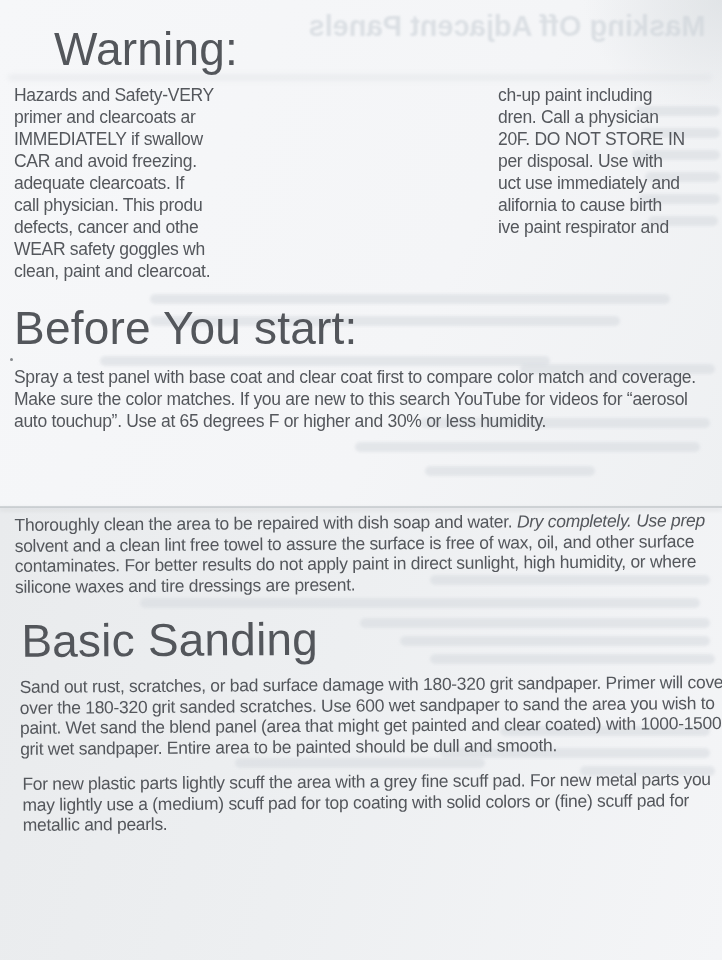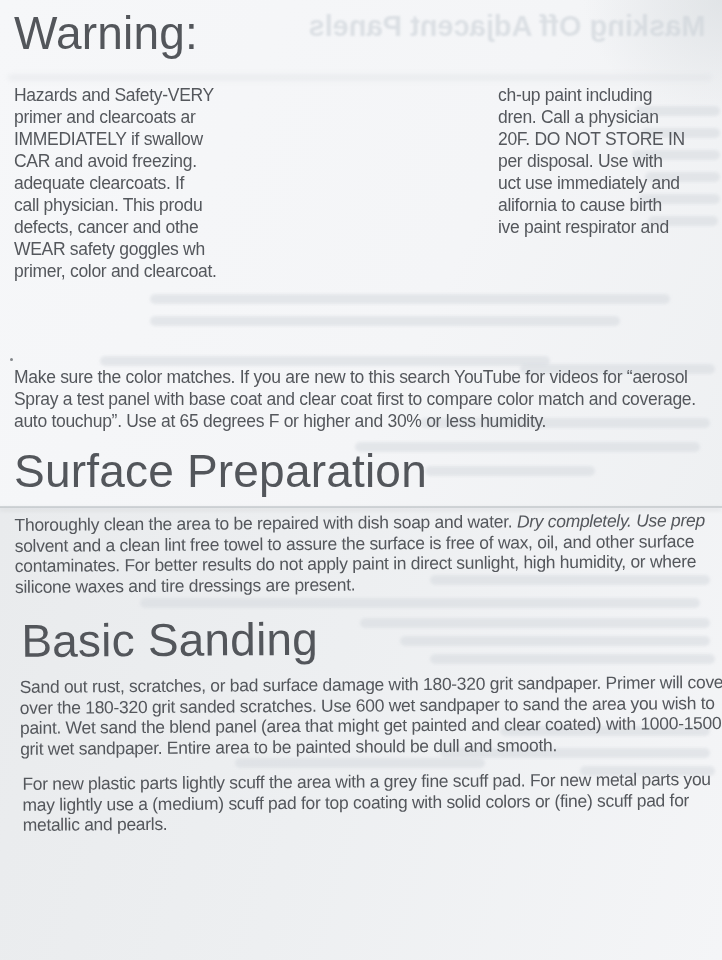--- a/index.html
+++ b/index.html
@@ -83,21 +83,21 @@
   <div class="bl" style="left:430px;top:575px;width:280px;"></div>
   <div class="bl" style="left:140px;top:598px;width:560px;"></div>
   <div class="bl" style="left:360px;top:618px;width:350px;"></div>
   <div class="bl" style="left:400px;top:636px;width:310px;"></div>
   <div class="bl" style="left:430px;top:654px;width:285px;"></div>
   <div class="bl" style="left:500px;top:726px;width:210px;"></div>
   <div class="bl" style="left:440px;top:748px;width:270px;"></div>
   <div class="bl" style="left:235px;top:758px;width:250px;"></div>
   <div class="bl" style="left:580px;top:766px;width:135px;"></div>
 
-  <div class="h" style="top:6px;">Warning:</div>
+  <div class="h" style="top:22px;margin-left:40px;">Warning:</div>
 
   <div class="para" style="top:84px;width:694px;">
     <div class="ln">
       <span class="frag-l">Hazards and Safety-VERY</span>
       <span class="frag-r">ch-up paint including</span>
     </div>
     <div class="ln">
       <span class="frag-l">primer and clearcoats ar</span>
       <span class="frag-r">dren. Call a physician</span>
     </div>
@@ -117,32 +117,32 @@
       <span class="frag-l">call physician. This produ</span>
       <span class="frag-r">alifornia to cause birth</span>
     </div>
     <div class="ln">
       <span class="frag-l">defects, cancer and othe</span>
       <span class="frag-r">ive paint respirator and</span>
     </div>
     <div class="ln">
       <span class="frag-l">WEAR safety goggles wh</span>
     </div>
-    <div class="ln">primer, color and clearcoat.</div>
+    <div class="ln">clean, paint and clearcoat.</div>
   </div>
 
+  <div class="h" style="top:301px;">Before You start:</div>
   <div class="stray-dot"></div>
 
   <div class="para" style="top:366px;">
+    <div class="ln">Spray a test panel with base coat and clear coat first to compare color match and coverage.</div>
     <div class="ln">Make sure the color matches.  If you are new to this search YouTube for videos for “aerosol</div>
-    <div class="ln">Spray a test panel with base coat and clear coat first to compare color match and coverage.</div>
     <div class="ln">auto touchup”.  Use at 65 degrees F or higher and 30% or less humidity.</div>
   </div>
 
-  <div class="h" style="top:444px;">Surface Preparation</div>
 
   <div class="bottom-content">
     <div class="para lh20" style="left:16px;top:5px;">
       <div class="ln"><span>Thoroughly clean the area to be repaired with dish soap and water.  </span><i>Dry completely. Use prep</i></div>
       <div class="ln">solvent and a clean lint free towel to assure the surface is free of wax, oil, and other surface</div>
       <div class="ln">contaminates. For better results do not apply paint in direct sunlight, high humidity, or where</div>
       <div class="ln">silicone waxes and tire dressings are present.</div>
     </div>
 
     <div class="h" style="left:22px;top:104px;">Basic Sanding</div>

